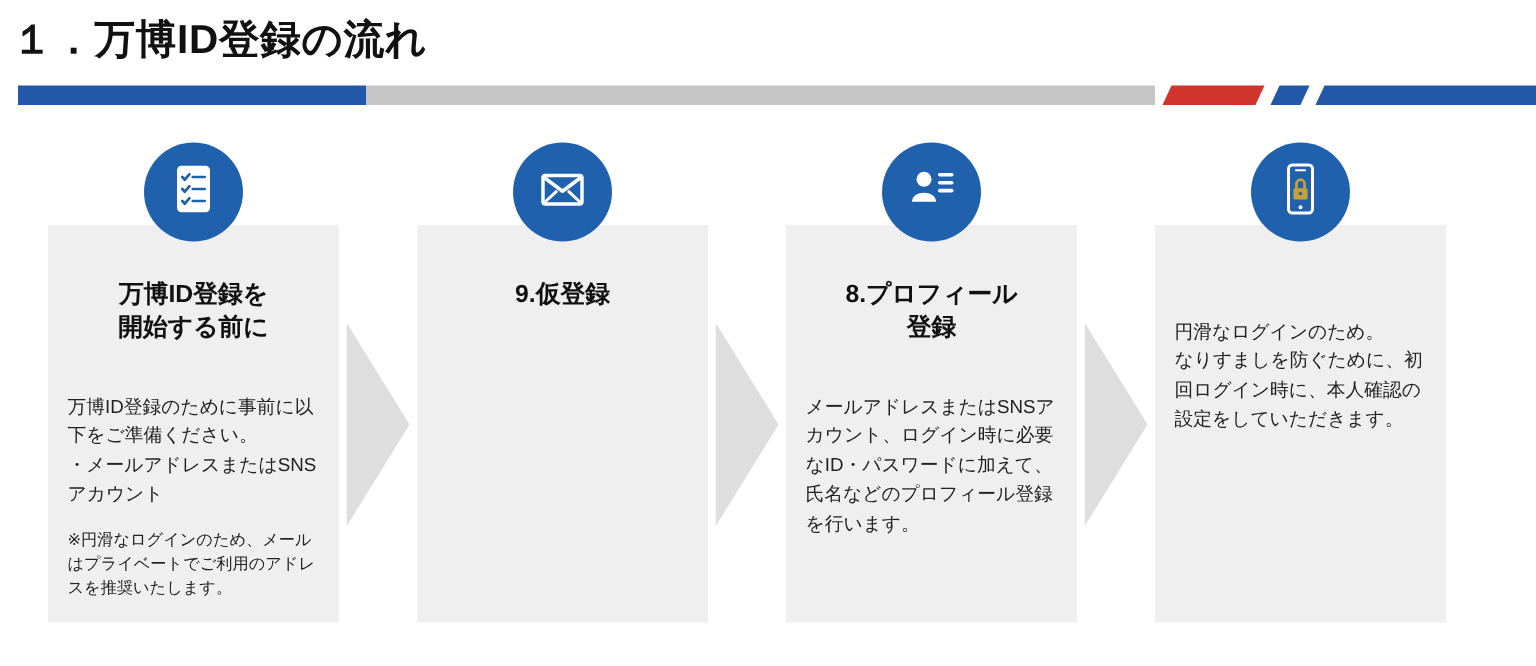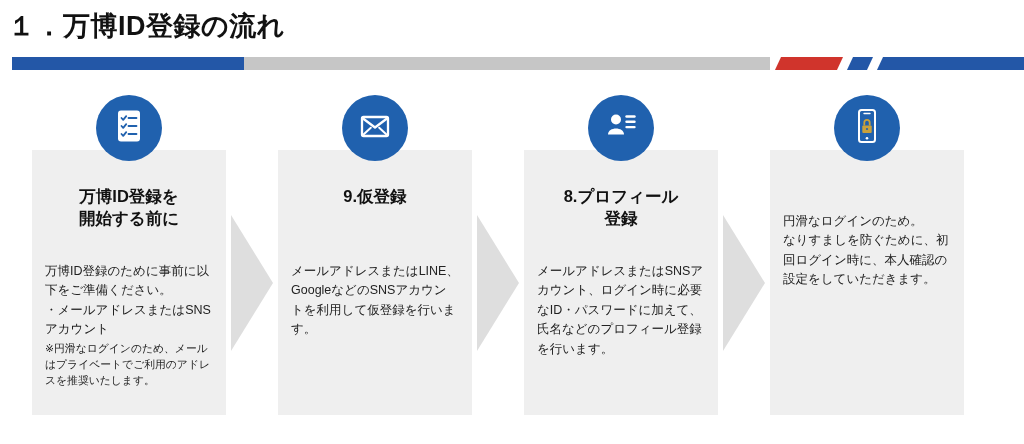--- a/index.html
+++ b/index.html
@@ -76,20 +76,21 @@
     color: #111111;
   }
   .step-body {
     margin-top: 26px;
     font-size: 12.5px;
     line-height: 1.55;
     white-space: pre-line;
     color: #222222;
   }
   .step-note {
+    margin-top: 12px;
     font-size: 10.8px;
     line-height: 1.5;
     white-space: pre-line;
     color: #222222;
   }
   .arrow-gap {
     width: 52px;
     height: 265px;
     display: flex;
     align-items: center;
@@ -145,21 +146,20 @@
         <span>
           <svg width="40" height="40" viewBox="0 0 40 40">
             <rect x="7" y="11" width="26" height="19" rx="1.5" fill="none" stroke="#ffffff" stroke-width="2.3"></rect>
             <polyline points="8,12.5 20,21.5 32,12.5" fill="none" stroke="#ffffff" stroke-width="2.3" stroke-linecap="round" stroke-linejoin="round"></polyline>
             <line x1="8.5" y1="28.5" x2="15.8" y2="21.8" stroke="#ffffff" stroke-width="2" stroke-linecap="round"></line>
             <line x1="31.5" y1="28.5" x2="24.2" y2="21.8" stroke="#ffffff" stroke-width="2" stroke-linecap="round"></line>
           </svg>
         </span>
       </div>
       <div class="step-heading">9.仮登録</div>
-      <div class="step-body">メールアドレスまたはLINE、GoogleなどのSNSアカウントを利用して仮登録を行います。</div>
       <div class="step-note"></div>
     </div>
 
     <div class="arrow-gap">
       <svg width="42" height="136" viewBox="0 0 42 136">
         <polygon points="0,0 42,68 0,136" fill="#dedede"></polygon>
       </svg>
     </div>
 
     <div class="step-card">

